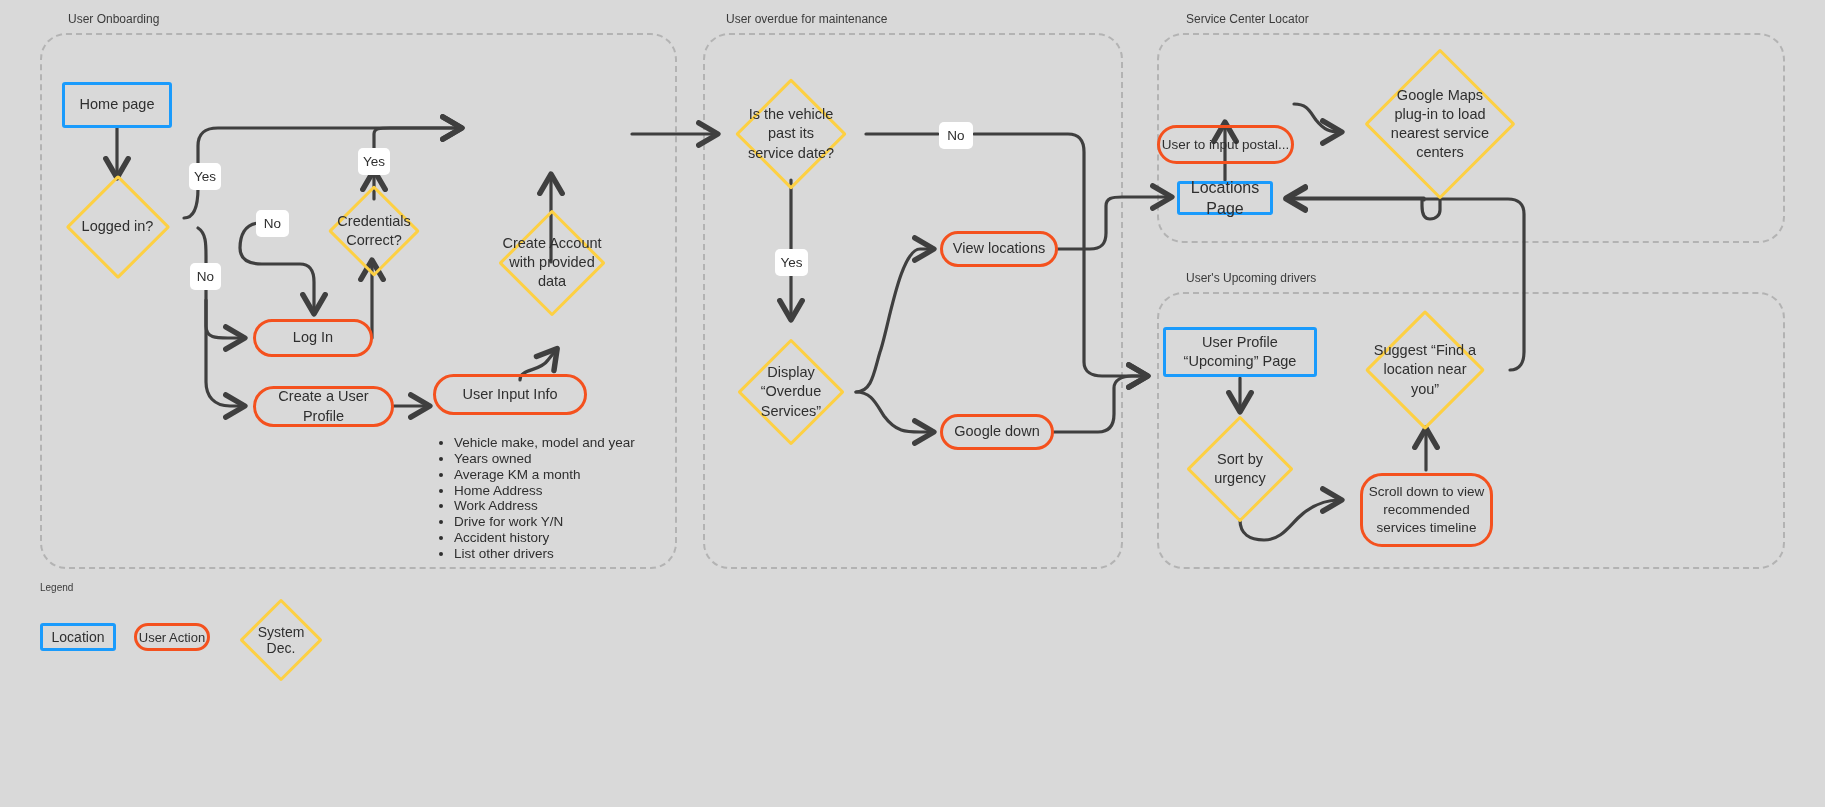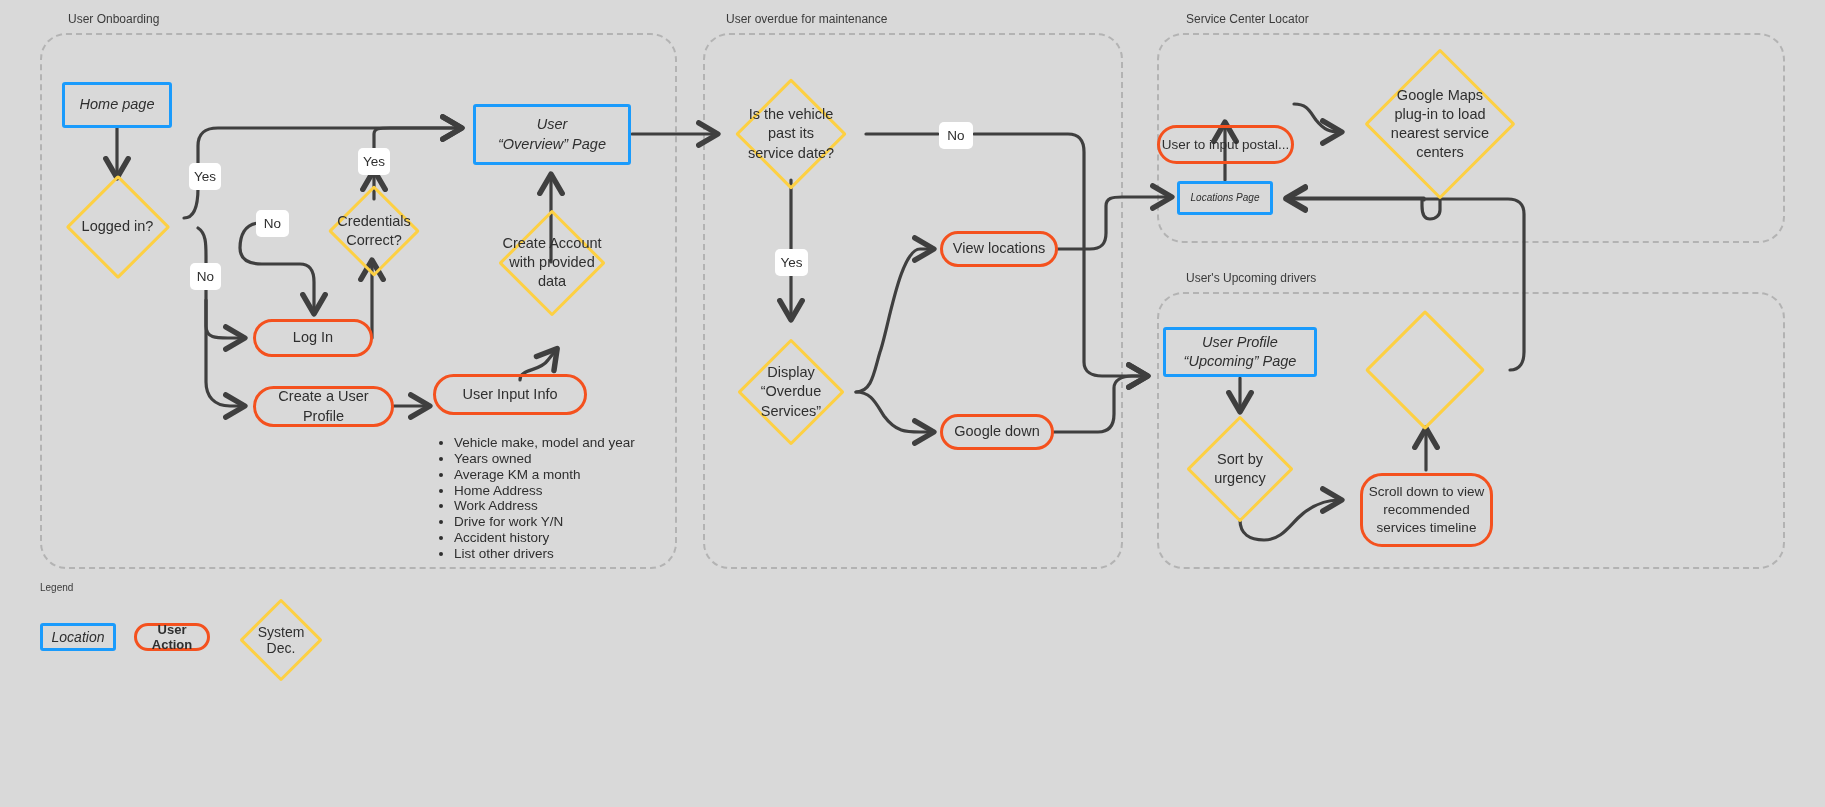--- a/index.html
+++ b/index.html
@@ -10,21 +10,21 @@
     color:#2f2f2f;
     overflow:hidden;
     position:relative;
   }
   #canvas{position:absolute;inset:0;width:1825px;height:807px;}
   svg.wires{position:absolute;left:0;top:0;width:1825px;height:807px;pointer-events:none;}
 
   .node{position:absolute;box-sizing:border-box;display:flex;align-items:center;justify-content:center;text-align:center;line-height:1.32;}
 
   
-  .loc{border:3px solid #1a9bfc;background:transparent;border-radius:3px;font-size:14.5px;font-style:italic;}
+  .loc{border:3px solid #1a9bfc;background:transparent;border-radius:3px;font-size:14.5px;}
   
   .act{border:3px solid #f4511e;background:transparent;border-radius:22px;font-size:14.5px;}
   
   .dec{background:transparent;font-size:14.5px;}
   .dec .dlabel{position:relative;z-index:2;padding:0 6px;}
   .dec .dshape{position:absolute;left:50%;top:50%;transform:translate(-50%,-50%) rotate(45deg);border:3.5px solid #fdd043;box-sizing:border-box;border-radius:2px;}
 
   
   .group{position:absolute;border:2.5px dashed #b3b3b3;border-radius:26px;box-sizing:border-box;}
   .group-title{position:absolute;font-size:12px;color:#3b3b3b;white-space:nowrap;}
@@ -175,24 +175,20 @@
     </ul>
   </div>
 
   <div class="node dec" style="left:466px;top:210px;width:172px;height:105px;white-space:pre-line;">
     <div class="dshape" style="width:76px;height:76px;"></div>
     <span class="dlabel">Create Account
 with provided
 data</span>
   </div>
 
-  <div class="node loc" style="left:473px;top:104px;width:158px;height:61px;white-space:pre-line;">
-    <span>User
-“Overview” Page</span>
-  </div>
 
   <div class="node dec" style="left:716px;top:79px;width:150px;height:110px;white-space:pre-line;">
     <div class="dshape" style="width:79px;height:79px;"></div>
     <span class="dlabel">Is the vehicle
 past its
 service date?</span>
   </div>
 
   <div class="elabel" style="left:939px;top:122px;width:34px;height:27px;">
     <span>No</span>
@@ -213,21 +209,21 @@
   </div>
 
   <div class="node act" style="left:940px;top:414px;width:114px;height:36px;">
     <span>Google down</span>
   </div>
 
   <div class="node act" style="left:1157px;top:85px;width:137px;height:39px;font-size:13.5px;margin-top:40px;">
     <span>User to input postal...</span>
   </div>
 
-  <div class="node loc" style="left:1177px;top:181px;width:96px;height:34px;font-size:10px;">
+  <div class="node loc" style="left:1177px;top:181px;width:96px;height:34px;font-size:16px;">
     <span>Locations Page</span>
   </div>
 
   <div class="node dec" style="left:1340px;top:48px;width:200px;height:152px;white-space:pre-line;">
     <div class="dshape" style="width:107px;height:107px;"></div>
     <span class="dlabel">Google Maps
 plug-in to load
 nearest service
 centers</span>
   </div>
@@ -238,35 +234,38 @@
   </div>
 
   <div class="node dec" style="left:1162px;top:415px;width:156px;height:108px;white-space:pre-line;">
     <div class="dshape" style="width:76px;height:76px;"></div>
     <span class="dlabel">Sort by
 urgency</span>
   </div>
 
   <div class="node dec" style="left:1339px;top:310px;width:172px;height:120px;white-space:pre-line;">
     <div class="dshape" style="width:85px;height:85px;"></div>
+    <span class="dlabel">Suggest  “Find a
+location near
+you”</span>
   </div>
 
   <div class="node act" style="left:1360px;top:473px;width:133px;height:74px;white-space:pre-line;font-size:13.5px;">
     <span>Scroll down to view
 recommended
 services timeline</span>
   </div>
 
   <div class="legend-title" style="left:40px;top:582px;">Legend</div>
 
   <div class="legend-item loc" style="left:40px;top:623px;width:76px;height:28px;">
     <span>Location</span>
   </div>
 
-  <div class="legend-item act" style="left:134px;top:623px;width:76px;height:28px;font-size:13px;font-weight:bold;">
+  <div class="legend-item act" style="left:134px;top:623px;width:76px;height:28px;font-size:13px;">
     <span>User Action</span>
   </div>
 
   <div class="legend-item dec" style="left:231px;top:598px;width:100px;height:84px;white-space:pre-line;position:absolute;">
     <div class="dshape" style="width:59px;height:59px;"></div>
     <span class="dlabel">System
 Dec.</span>
   </div>
 
 </div>

